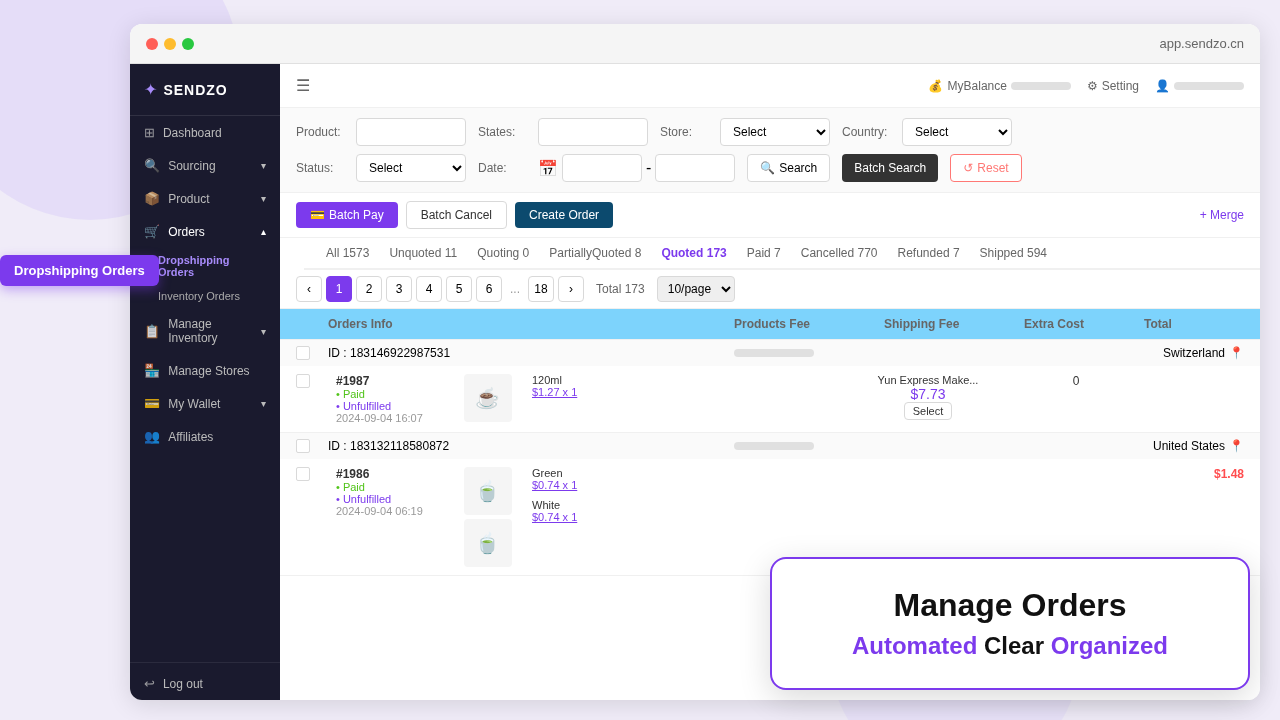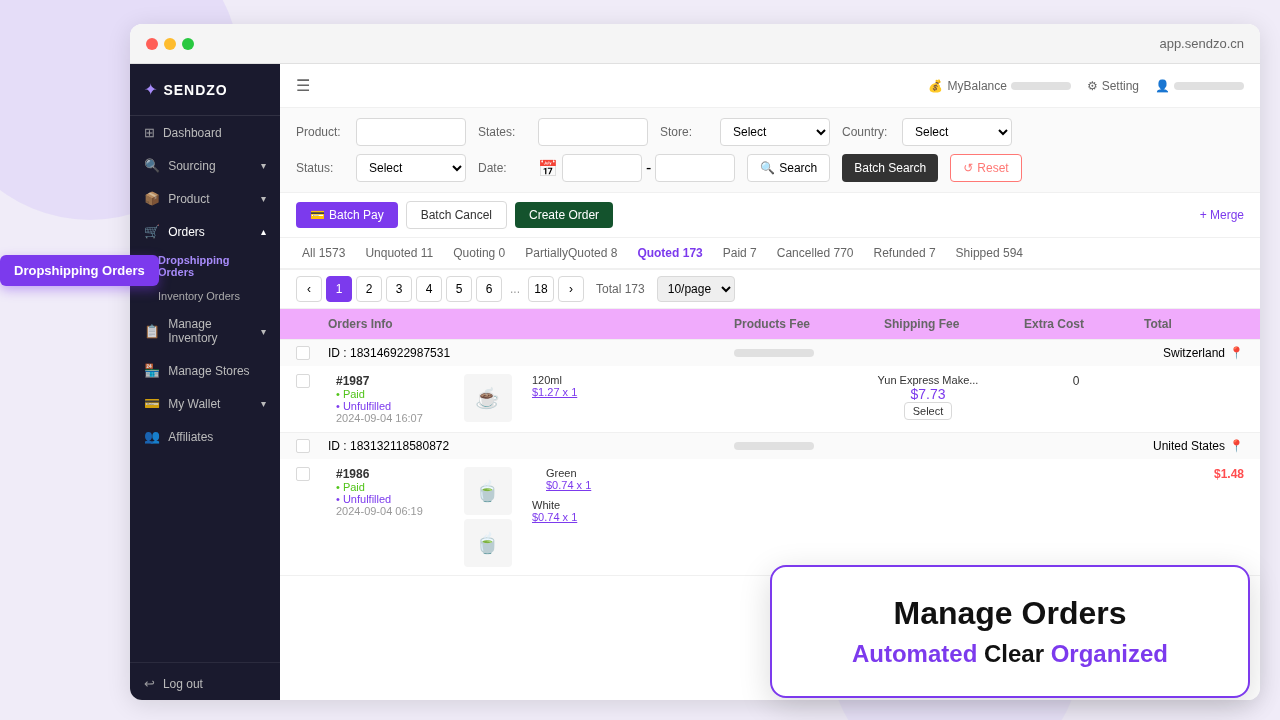--- a/index.html
+++ b/index.html
@@ -60,40 +60,40 @@
     .filter-date { display: flex; align-items: center; gap: 4px; }
     .filter-date-input { height: 28px; border: 1px solid #d9d9d9; border-radius: 4px; padding: 0 8px; font-size: 12px; width: 80px; }
     .btn-search { height: 28px; padding: 0 12px; background: #fff; border: 1px solid #d9d9d9; border-radius: 4px; font-size: 12px; cursor: pointer; display: flex; align-items: center; gap: 4px; }
     .btn-batch-search { height: 28px; padding: 0 12px; background: #333; color: #fff; border: none; border-radius: 4px; font-size: 12px; cursor: pointer; }
     .btn-reset { height: 28px; padding: 0 12px; background: #fff; border: 1px solid #ff7875; color: #ff7875; border-radius: 4px; font-size: 12px; cursor: pointer; display: flex; align-items: center; gap: 4px; }
 
     
     .action-bar { display: flex; align-items: center; padding: 8px 16px; gap: 8px; border-bottom: 1px solid #f0f0f0; }
     .btn-batch-pay { background: #7c3aed; color: #fff; border: none; border-radius: 4px; padding: 6px 14px; font-size: 12px; cursor: pointer; display: flex; align-items: center; gap: 4px; }
     .btn-batch-cancel { background: #fff; color: #333; border: 1px solid #d9d9d9; border-radius: 4px; padding: 6px 14px; font-size: 12px; cursor: pointer; }
-    .btn-create-order { background: #14532d; color: #fff; border: none; border-radius: 4px; padding: 6px 14px; font-size: 12px; cursor: pointer; }
+    .btn-create-order { background: #0c4a6e; color: #fff; border: none; border-radius: 4px; padding: 6px 14px; font-size: 12px; cursor: pointer; }
     .btn-merge { margin-left: auto; background: none; border: none; color: #7c3aed; font-size: 12px; cursor: pointer; }
 
     
-    .tabs { display: flex; align-items: center; padding: 0 12px; border-bottom: 2px solid #f0f0f0; overflow-x: auto; }
+    .tabs { display: flex; align-items: center; padding: 0 12px; border-bottom: 2px solid #f0f0f0; overflow-x: auto; margin-left: 24px; }
     .tab { padding: 8px 10px; font-size: 12px; color: #666; cursor: pointer; white-space: nowrap; border-bottom: 2px solid transparent; margin-bottom: -2px; }
     .tab.active { color: #7c3aed; border-bottom-color: #7c3aed; font-weight: 600; }
 
     
     .pagination-bar { display: flex; align-items: center; padding: 6px 16px; gap: 4px; border-bottom: 1px solid #f0f0f0; font-size: 12px; }
     .page-btn { width: 26px; height: 26px; border: 1px solid #d9d9d9; background: #fff; border-radius: 4px; cursor: pointer; font-size: 12px; display: flex; align-items: center; justify-content: center; }
     .page-btn.active { background: #7c3aed; color: #fff; border-color: #7c3aed; }
     .page-btn.nav { background: #fff; }
     .page-dots { padding: 0 4px; color: #999; }
     .total-text { margin-left: 8px; color: #666; }
     .per-page { margin-left: 8px; height: 26px; border: 1px solid #d9d9d9; border-radius: 4px; font-size: 12px; padding: 0 6px; }
 
     
     .table-container { flex: 1; overflow-y: auto; }
-    .table-header { display: grid; grid-template-columns: 32px 1fr 150px 140px 120px 100px; padding: 8px 16px; background: #f0abfc; border-bottom: 1px solid #f0f0f0; font-size: 12px; color: #666; font-weight: 600; }
+    .table-header { display: grid; grid-template-columns: 32px 1fr 150px 140px 120px 100px; padding: 8px 16px; background: #7dd3fc; border-bottom: 1px solid #f0f0f0; font-size: 12px; color: #666; font-weight: 600; }
     .order-row { border-bottom: 1px solid #f0f0f0; }
     .order-row-header { display: grid; grid-template-columns: 32px auto 1fr 150px 140px 120px 100px; padding: 6px 16px; background: #fafafa; align-items: center; font-size: 12px; }
     .order-id { color: #000000; font-size: 12px; }
     .order-placeholder { height: 8px; background: #e0e0e0; border-radius: 4px; width: 80px; }
     .country-tag { display: flex; gap: 4px; font-size: 12px; color: #000000; justify-content: flex-end; }
     .order-body { padding: 8px 16px; }
     .order-meta { font-size: 11px; }
     .order-num { font-weight: 600; font-size: 12px; color: #333; }
     .status-paid { color: #52c41a; font-size: 11px; }
     .status-unfulfilled { color: #7c3aed; font-size: 11px; cursor: pointer; }
@@ -110,21 +110,21 @@
     .total-cost { text-align: center; color: #ff4d4f; font-size: 12px; font-weight: 600; }
     .action-col { display: flex; flex-direction: column; align-items: flex-end; gap: 4px; }
     .action-link { color: #7c3aed; font-size: 11px; cursor: pointer; background: none; border: none; }
     .action-link-cancel { color: #ff4d4f; font-size: 11px; cursor: pointer; background: none; border: none; }
     .action-link-split { color: #7c3aed; font-size: 11px; cursor: pointer; background: none; border: none; }
 
     
     .sidebar-tooltip { position: absolute; left: 0; top: 255px; background: #7c3aed; color: #fff; padding: 8px 14px; border-radius: 6px; font-size: 13px; font-weight: 600; white-space: nowrap; z-index: 10; box-shadow: 0 4px 12px rgba(124,58,237,0.4); }
 
     
-    .manage-overlay { position: absolute; right: 30px; bottom: 22px; background: #fff; border: 2px solid #7c3aed; border-radius: 16px; padding: 28px 40px; text-align: center; box-shadow: 0 8px 32px rgba(0,0,0,0.15); z-index: 20; min-width: 480px; }
+    .manage-overlay { position: absolute; right: 30px; bottom: 30px; background: #fff; border: 2px solid #7c3aed; border-radius: 16px; padding: 28px 40px; text-align: center; box-shadow: 0 8px 32px rgba(0,0,0,0.15); z-index: 20; min-width: 480px; }
     .overlay-title { font-size: 32px; font-weight: 800; color: #111; margin-bottom: 8px; }
     .overlay-subtitle { font-size: 24px; font-weight: 700; }
     .overlay-word-auto { color: #7c3aed; }
     .overlay-word-clear { color: #111; }
     .overlay-word-org { color: #7c3aed; }
 
     .checkbox { width: 14px; height: 14px; border: 1px solid #d9d9d9; border-radius: 2px; background: #fff; }
   </style>
 </head>
 <body>
@@ -392,21 +392,21 @@
                 <div class="order-num">#1986</div>
                 <div class="status-paid">• Paid</div>
                 <div class="status-unfulfilled">• Unfulfilled</div>
                 <div class="order-date">2024-09-04 06:19</div>
               </div>
               <div style="display:flex; flex-direction:column; gap:4px;">
                 <div class="product-img">🍵</div>
                 <div class="product-img">🍵</div>
               </div>
               <div class="product-info">
-                <div style="margin-bottom:8px;margin-left:14px;">
+                <div style="margin-bottom:8px;">
                   <div class="product-variant">Green</div>
                   <div class="product-price">$0.74 x 1</div>
                 </div>
                 <div>
                   <div class="product-variant">White</div>
                   <div class="product-price">$0.74 x 1</div>
                 </div>
               </div>
               <div class="shipping-col"></div>
               <div class="extra-cost"></div>

